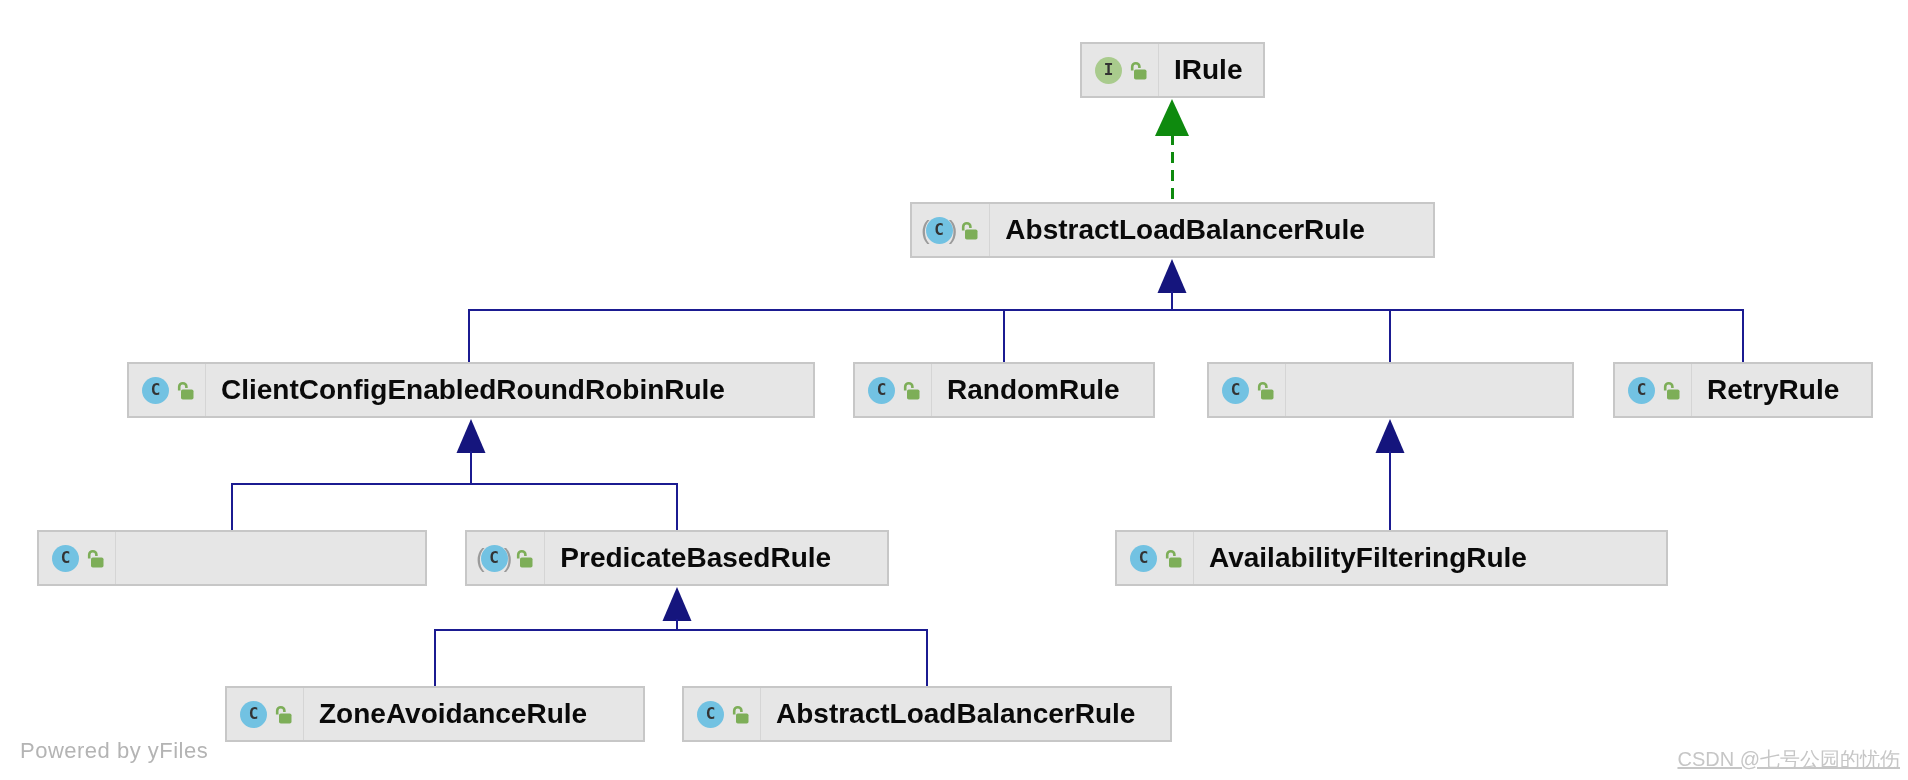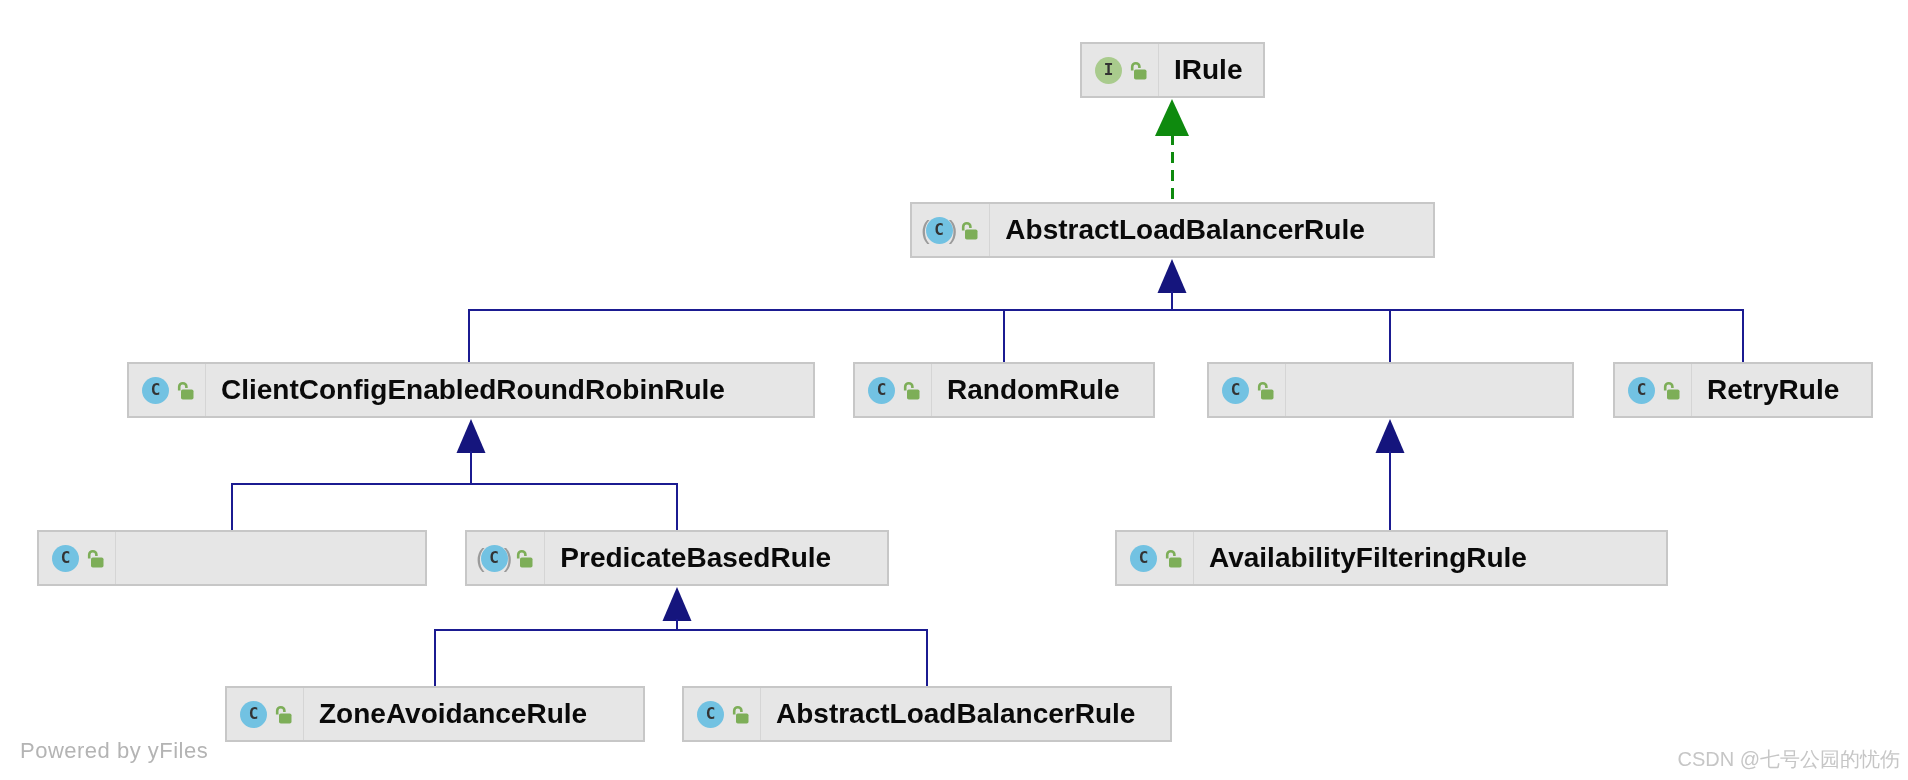--- a/index.html
+++ b/index.html
@@ -93,20 +93,21 @@
     font-size: 22px;
     color: #b4b4b4;
     letter-spacing: 0.5px;
   }
   .wm-csdn {
     position: absolute;
     right: 8px;
     top: 746px;
     font-size: 20px;
     color: #c6c6c6;
+    text-decoration: underline;
   }
 </style>
 </head>
 <body>
 
 <div id="canvas">
 
   <svg id="edges">
 
     <g>

